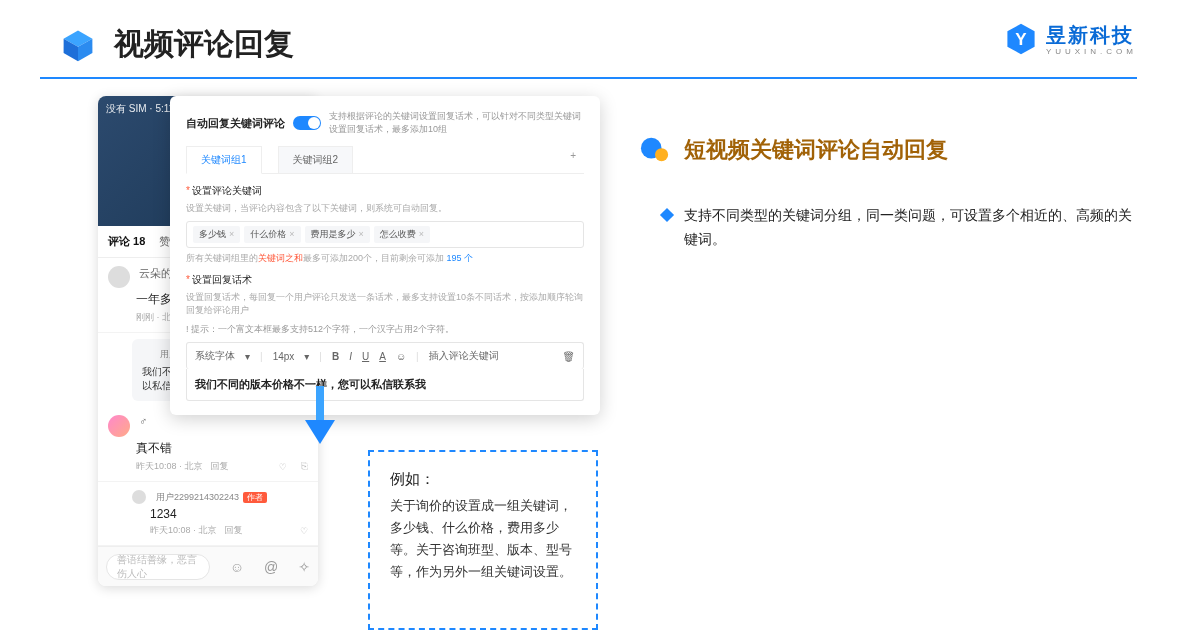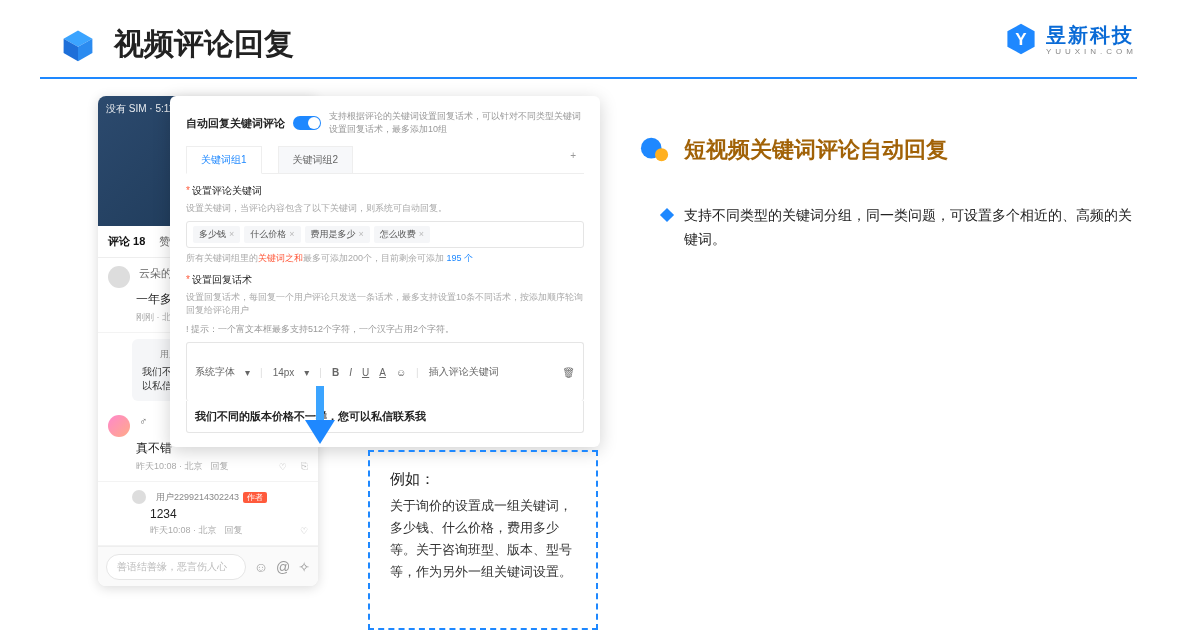--- a/index.html
+++ b/index.html
@@ -24,21 +24,21 @@
 .phone-tabs .act{color:#111;font-weight:700}
 .cmt{padding:8px 10px;border-bottom:1px solid #f3f3f3}
 .cmt .av{width:22px;height:22px;border-radius:50%;background:#ddd;display:inline-block;vertical-align:top;margin-right:6px}
 .cmt .nm{font-size:11px;color:#666}
 .cmt .tx{font-size:12px;color:#222;margin:3px 0 3px 28px}
 .cmt .meta{font-size:9px;color:#aaa;margin-left:28px;display:flex;gap:8px;align-items:center}
 .cmt .like{margin-left:auto;color:#bbb}
 .reply-bubble{margin:6px 10px 6px 34px;background:#f5f6f8;border-radius:6px;padding:8px 10px;font-size:10px;color:#333;position:relative}
 .reply-bubble .who{font-size:9px;color:#888;display:flex;align-items:center;gap:4px;margin-bottom:4px}
 .badge{background:#ff5a3c;color:#fff;font-size:8px;padding:0 4px;border-radius:2px}
-.phone-input{position:absolute;bottom:0;left:0;right:0;height:40px;background:#fafafa;border-top:1px solid #eee;display:flex;align-items:center;padding:0 8px;gap:8px}
+.phone-input{position:absolute;bottom:0;left:0;right:0;height:40px;background:#fafafa;border-top:1px solid #eee;display:flex;align-items:center;padding:0 8px;gap:20px}
 .phone-input .field{flex:1;background:#fff;border:1px solid #e5e5e5;border-radius:16px;height:26px;font-size:10px;color:#bbb;padding:0 10px;display:flex;align-items:center}
 .phone-input .ic{color:#999;font-size:14px}
 
 
 .panel{position:absolute;left:130px;top:0;width:430px;background:#fff;border-radius:6px;box-shadow:0 4px 18px rgba(0,0,0,.18);padding:14px 16px;font-size:10px;color:#555}
 .panel-row1{display:flex;align-items:center;gap:8px;margin-bottom:10px}
 .panel-row1 .lbl{font-weight:700;color:#222;font-size:11px}
 .toggle{width:28px;height:14px;background:#1e88ff;border-radius:8px;position:relative}
 .toggle:after{content:"";position:absolute;right:1px;top:1px;width:12px;height:12px;background:#fff;border-radius:50%}
 .panel-row1 .desc{font-size:9px;color:#999;flex:1}
@@ -48,21 +48,21 @@
 .tabs .plus{margin-left:auto;color:#999;padding:4px 8px}
 .sec-lbl{font-size:10px;color:#222;margin:6px 0 4px}
 .sec-lbl .star{color:#ff5a3c;margin-right:2px}
 .sec-desc{font-size:9px;color:#aaa;margin-bottom:6px}
 .chips{border:1px solid #e5e5e5;border-radius:3px;padding:4px 6px;display:flex;flex-wrap:wrap;gap:4px;margin-bottom:4px}
 .chip{background:#f5f6f8;border-radius:2px;padding:2px 6px;font-size:9px;color:#555}
 .chip .x{color:#bbb;margin-left:3px}
 .kw-note{font-size:9px;color:#aaa;margin-bottom:8px}
 .kw-note .r{color:#ff5a3c}
 .kw-note .b{color:#1e88ff}
-.editor-bar{border:1px solid #e5e5e5;border-radius:3px;padding:22px 8px;display:flex;align-items:center;gap:10px;font-size:10px;color:#666;margin-bottom:0;border-bottom:none}
+.editor-bar{border:1px solid #e5e5e5;border-radius:3px;padding:6px 8px;display:flex;align-items:center;gap:10px;font-size:10px;color:#666;margin-bottom:0;border-bottom:none}
 .editor-bar .sep{color:#ddd}
 .editor-body{border:1px solid #e5e5e5;border-top:none;border-radius:0 0 3px 3px;padding:8px;font-size:11px;color:#222;font-weight:700}
 
 
 .arrow{position:absolute;left:265px;top:290px;width:30px;height:60px}
 
 
 .example{position:absolute;left:328px;top:354px;width:230px;height:180px;border:2px dashed #1e88ff;padding:18px 20px}
 .example .eh{font-size:15px;color:#222;margin-bottom:6px}
 .example .eb{font-size:13px;color:#333;line-height:22px}

